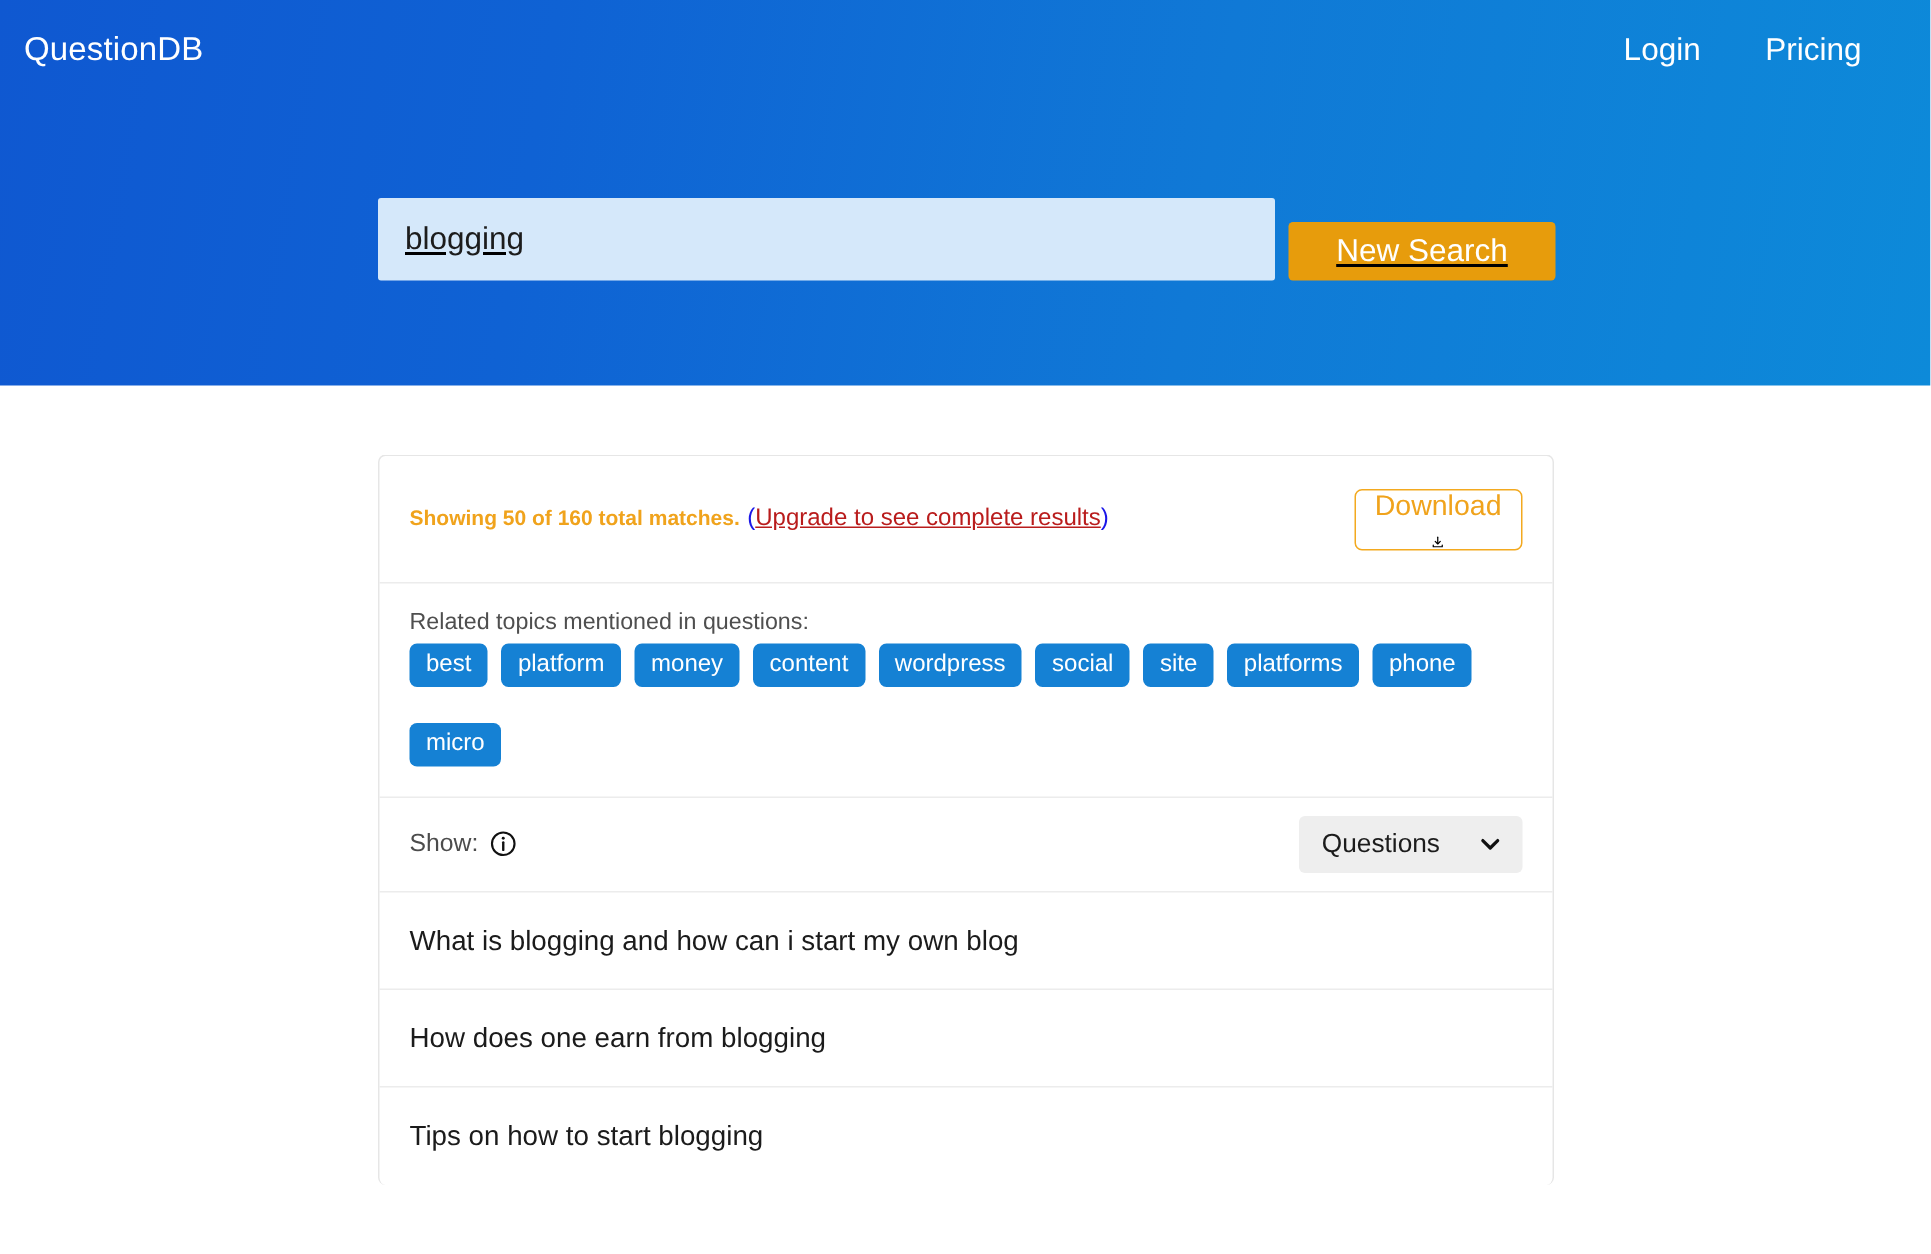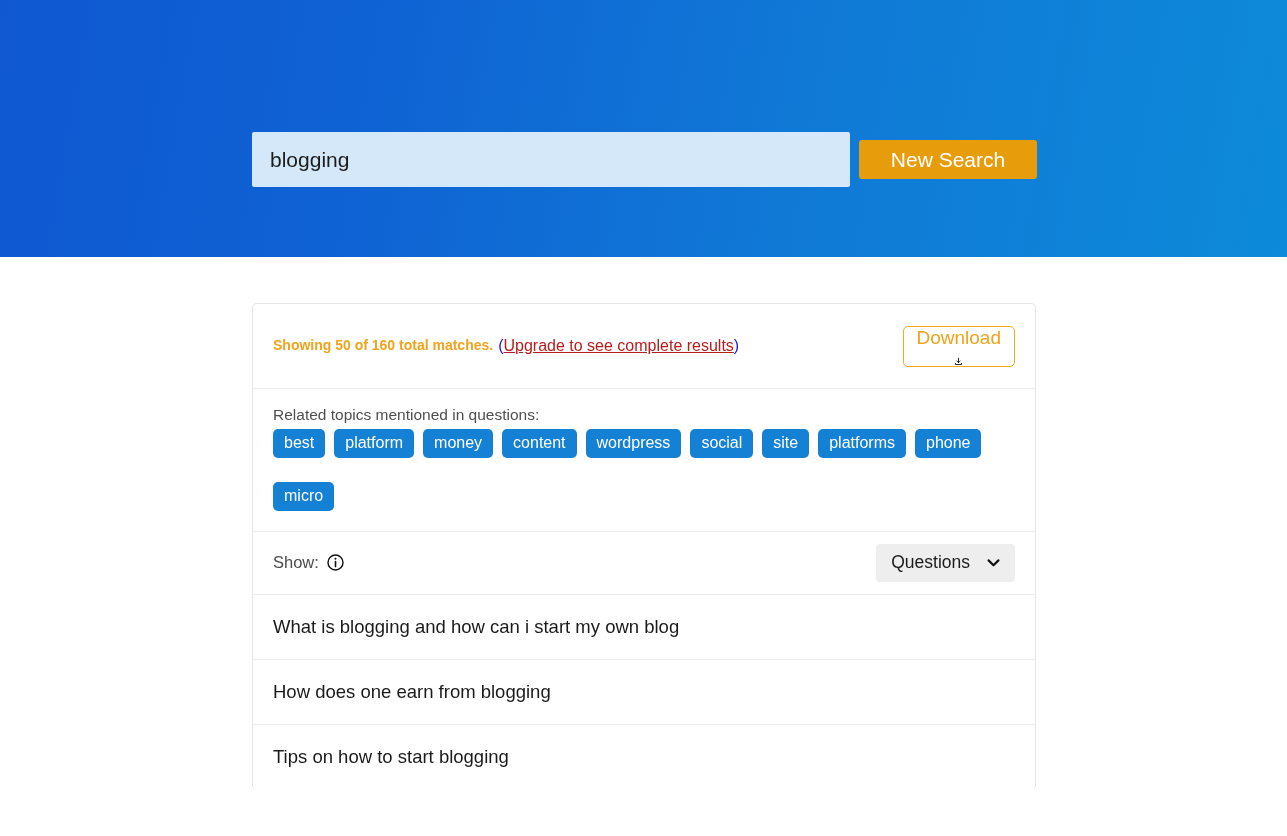--- a/index.html
+++ b/index.html
@@ -42,21 +42,22 @@
     line-height: 1;
     white-space: nowrap;
     cursor: pointer;
   }
 
   .search-row {
     position: absolute;
     left: 252px;
     top: 132px;
     display: flex;
-    align-items: center;
+    align-items: flex-end;
+    text-decoration: underline;
   }
   .search-input {
     width: 598px;
     height: 55px;
     background: #d5e8fa;
     border: none;
     outline: none;
     font-family: "Liberation Sans", sans-serif;
     font-size: 21px;
     color: #1c1c1c;
@@ -175,21 +176,21 @@
     font-size: 16.5px;
     color: #4c4c4c;
     line-height: 1;
     white-space: nowrap;
   }
   .info-icon { margin-left: 7px; display: block; }
   .show-spacer { flex: 1 1 auto; }
   .show-select {
     display: flex;
     align-items: center;
-    gap: 15px;
+    gap: 25px;
     height: 38px;
     padding: 0 13px 0 15px;
     background: #eeeeee;
     border: none;
     border-radius: 4px;
     font-family: "Liberation Sans", sans-serif;
     font-size: 17.5px;
     color: #1c1c1c;
     cursor: pointer;
     white-space: nowrap;
@@ -210,20 +211,28 @@
     color: #1b1b1b;
     line-height: 1.3;
     white-space: nowrap;
   }
 </style>
 </head>
 <body>
 
 <div class="header-band">
 
+  <div class="nav">
+    <div class="brand">QuestionDB</div>
+    <div class="nav-spacer"></div>
+    <div class="nav-links">
+      <a class="nav-link">Login</a>
+      <a class="nav-link">Pricing</a>
+    </div>
+  </div>
 
   <div class="search-row">
     <input class="search-input" type="text" value="blogging" style="">
     <button class="search-btn">New Search</button>
   </div>
 
 </div>
 
 <div class="results-card">
 

